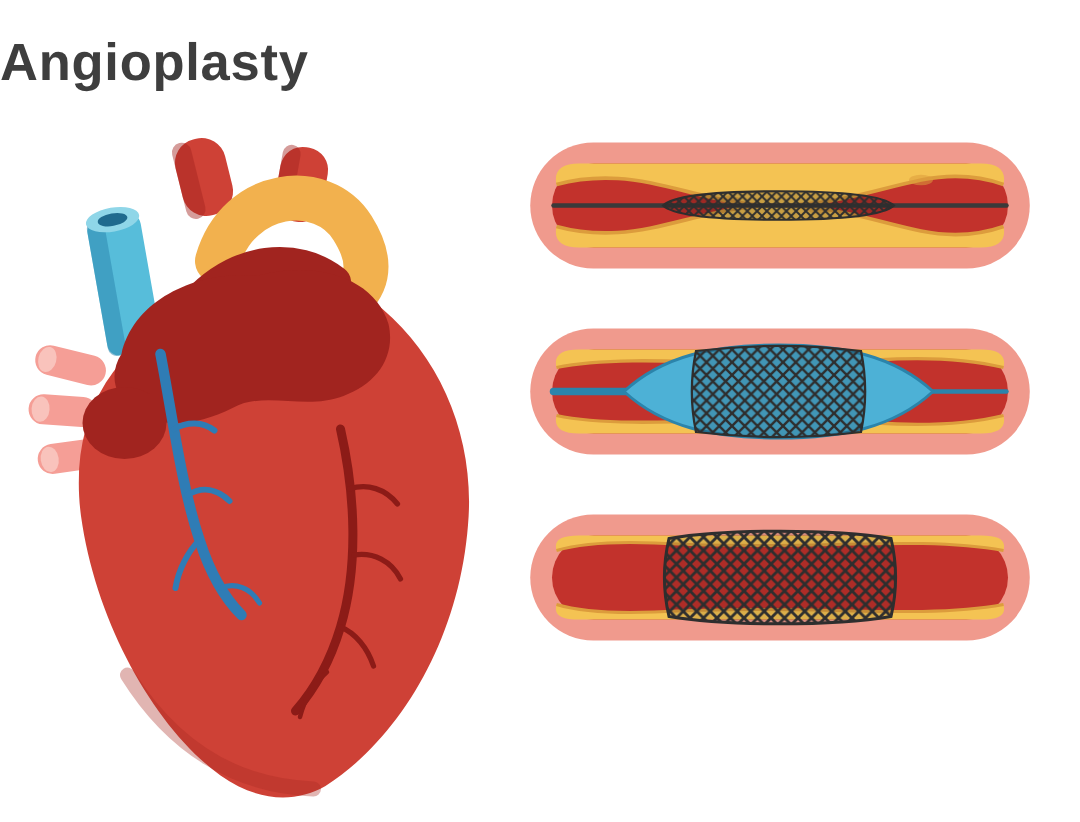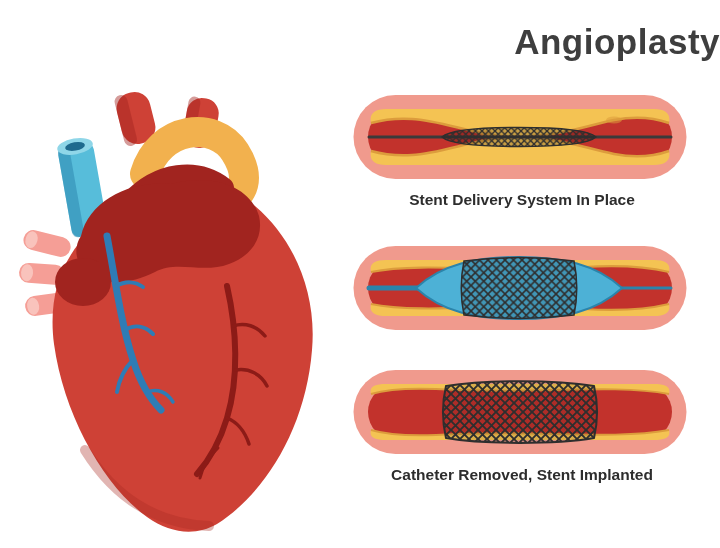--- a/index.html
+++ b/index.html
@@ -6,21 +6,21 @@
   html, body { width: 720px; height: 548px; }
   body {
     position: relative;
     background: var(--background, #ffffff);
     font-family: "Liberation Sans", sans-serif;
     overflow: hidden;
   }
   .title {
     position: absolute;
     top: 22px; left: 0; width: 100%;
-    text-align: right;
+    text-align: left;
     font-size: 35px;
     font-weight: 700;
     letter-spacing: 0.5px;
     color: var(--title-text, #3e3e3e);
   }
   .heart-wrap {
     position: absolute;
     left: 18px; top: 86px;
     width: 322px; height: 456px;
   }
@@ -146,21 +146,20 @@
       </g>
 
       <path d="M 17 45 L 319 45" stroke="var(--guidewire)" stroke-width="3" stroke-linecap="round" fill="none"></path>
 
       <g>
         <path d="M 90 45 Q 100 35.5 167 35.5 Q 234 35.5 244 45 Q 234 54.5 167 54.5 Q 100 54.5 90 45 Z" fill="rgba(0,0,0,0.18)"></path>
         <path d="M 90 45 Q 100 35.5 167 35.5 Q 234 35.5 244 45 Q 234 54.5 167 54.5 Q 100 54.5 90 45 Z" fill="url(#mesh-a)"></path>
         <path d="M 90 45 Q 100 35.5 167 35.5 Q 234 35.5 244 45 Q 234 54.5 167 54.5 Q 100 54.5 90 45 Z" fill="none" stroke="var(--stent)" stroke-width="1.4"></path>
       </g>
     </svg>
-    <p class="caption">Stent Delivery System In Place</p>
   </section>
 
   <section class="stage">
     <svg viewBox="0 0 336 90" xmlns="http://www.w3.org/2000/svg" aria-hidden="true">
       <defs>
         <pattern id="mesh-b" width="8.5" height="8.5" patternUnits="userSpaceOnUse">
           <path d="M0 8.5 L8.5 0 M0 0 L8.5 8.5" stroke="var(--stent)" stroke-width="1.6" fill="none"></path>
         </pattern>
       </defs>
       <rect x="1.5" y="3" width="333" height="84" rx="42" fill="var(--artery-outer)"></rect>
@@ -221,16 +220,15 @@
 
       <g>
         <path d="M 94 19 C 132 12.5 204 12.5 242 19 C 246 36 246 54 242 71
                  C 204 77.5 132 77.5 94 71 C 90 54 90 36 94 19 Z" fill="rgba(0,0,0,0.10)"></path>
         <path d="M 94 19 C 132 12.5 204 12.5 242 19 C 246 36 246 54 242 71
                  C 204 77.5 132 77.5 94 71 C 90 54 90 36 94 19 Z" fill="url(#mesh-c)"></path>
         <path d="M 94 19 C 132 12.5 204 12.5 242 19 C 246 36 246 54 242 71
                  C 204 77.5 132 77.5 94 71 C 90 54 90 36 94 19 Z" fill="none" stroke="var(--stent)" stroke-width="2"></path>
       </g>
     </svg>
-    <p class="caption">Catheter Removed, Stent Implanted</p>
   </section>
 
 </div>
 
 </body></html>

